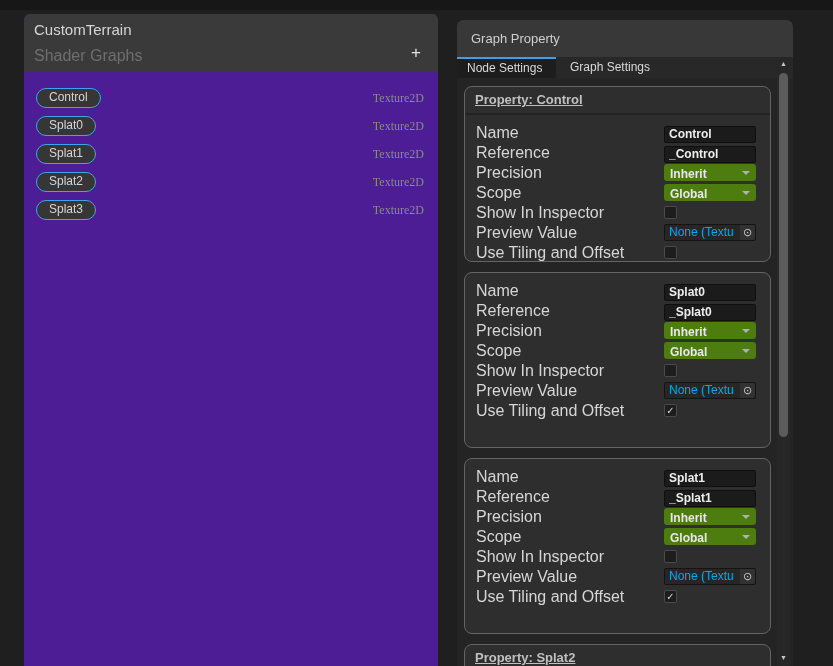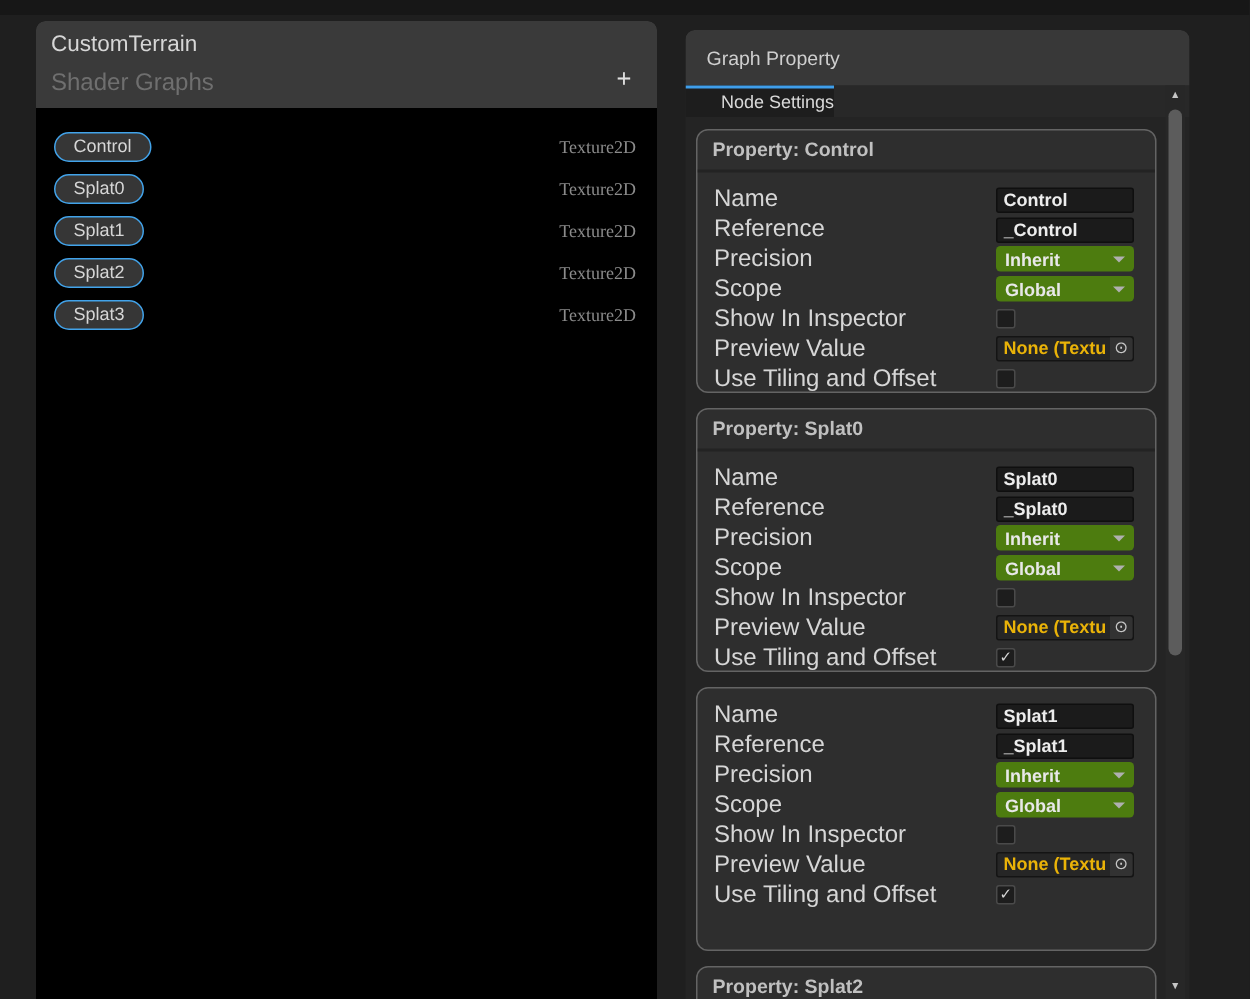--- a/index.html
+++ b/index.html
@@ -8,67 +8,67 @@
     background:#1f1f1f;
     font-family:"Liberation Sans", sans-serif;
     -webkit-font-smoothing:antialiased;
   }
   .abs{position:absolute;}
 
   
   .top-strip{left:0;top:0;width:833px;height:10px;background:#171717;}
 
   
-  .blackboard{left:24px;top:14px;width:414px;height:652px;background:#000000;border-radius:6px 6px 0 0;}
+  .blackboard{left:24px;top:14px;width:414px;height:652px;background:#4c1d95;border-radius:6px 6px 0 0;}
   .bb-header{left:0;top:0;width:414px;height:58px;background:#3a3a3a;border-radius:6px 6px 0 0;}
   .bb-title{left:10px;top:7px;font-size:15px;color:#d6d6d6;}
   .bb-subtitle{left:10px;top:33px;font-size:16px;color:#6f6f6f;}
   .bb-add{right:12px;top:29px;width:20px;height:20px;font-size:17px;line-height:20px;text-align:center;color:#e0e0e0;cursor:pointer;}
   .bb-rows{left:0;top:58px;width:414px;padding-top:12px;}
   .bb-row{height:28px;display:flex;align-items:center;justify-content:space-between;padding:0 14px 0 12px;}
   .pill{
     height:18px;line-height:17px;padding:0 12px;border-radius:10px;
     background:#363636;border:1.5px solid #42a3ea;
     font-size:12px;color:#d6d6d6;cursor:pointer;
   }
   .bb-type{font-size:12px;color:#8b8b8b;font-family:Liberation Serif, serif;}
 
   
   .inspector{left:457px;top:20px;width:336px;height:646px;background:#242424;border-radius:6px 6px 0 0;overflow:hidden;}
   .gi-header{left:0;top:0;width:336px;height:37px;background:#383838;border-radius:6px 6px 0 0;}
   .gi-title{left:14px;top:0;line-height:37px;font-size:13px;color:#cfcfcf;}
   .gi-tabbar{left:0;top:37px;width:336px;height:21px;background:#282828;}
   .tab{height:21px;box-sizing:border-box;font-size:12px;color:#d9d9d9;cursor:pointer;}
-  .tab-active{left:0;top:0;width:99px;background:#1d1d1d;border-top:2px solid #3f9eea;padding-left:10px;line-height:18px;text-align:right;}
+  .tab-active{left:0;top:0;width:99px;background:#1d1d1d;border-top:2px solid #3f9eea;padding-left:10px;line-height:18px;}
   .tab-inactive{left:99px;top:0;width:110px;padding-left:14px;line-height:21px;}
 
   .gi-content{left:7px;top:58px;width:307px;}
   .section{
     box-sizing:border-box;width:307px;height:176px;margin-bottom:10px;
     background:#2e2e2e;border:1px solid #646464;border-radius:8px;overflow:hidden;
   }
   .section:first-child{margin-top:8px;}
-  .sec-header{height:26px;line-height:26px;padding-left:10px;font-size:13px;font-weight:bold;color:#c0c0c0;border-bottom:2px solid #232323;}
+  .sec-header{height:26px;line-height:26px;padding-left:10px;font-size:13px;font-weight:bold;color:#c0c0c0;border-bottom:2px solid #232323;text-decoration:underline;}
   .sec-rows{padding-top:8px;}
   .frow{position:relative;height:20px;padding-left:11px;}
   .flabel{font-size:16px;line-height:20px;color:#d6d6d6;}
   .ctl{position:absolute;left:199px;top:1px;width:92px;}
   input.tfield{
     box-sizing:border-box;width:92px;height:17px;background:#1b1b1b;border:1px solid #0f0f0f;border-radius:2px;
     color:#ededed;font-size:12px;font-weight:600;font-family:"Liberation Sans",sans-serif;padding:0 4px;outline:none;
   }
   .dropdown{box-sizing:border-box;width:92px;height:17px;background:#4d7c0f;border-radius:3px;position:relative;cursor:pointer;}
   .dd-text{font-size:12px;font-weight:600;color:#e8e8e8;line-height:17px;padding-left:6px;}
   .dd-caret{position:absolute;right:6px;top:7px;width:0;height:0;border-left:4px solid transparent;border-right:4px solid transparent;border-top:4px solid #b0b0b0;}
   .checkbox{
     box-sizing:border-box;width:13px;height:13px;margin-top:2px;background:#1d1d1d;border:1px solid #4a4a4a;border-radius:2px;
     color:#d6d6d6;font-size:10px;line-height:11px;text-align:center;cursor:pointer;
   }
   .objfield{box-sizing:border-box;width:92px;height:17px;background:#262626;border:1px solid #141414;border-radius:2px;display:flex;cursor:pointer;}
-  .obj-text{flex:1;font-size:12px;color:#eab308;line-height:15px;padding-left:4px;white-space:nowrap;overflow:hidden;font-weight:bold;}
+  .obj-text{flex:1;font-size:12px;color:#0ea5e9;line-height:15px;padding-left:4px;white-space:nowrap;overflow:hidden;}
   .obj-picker{width:15px;background:#323232;border-radius:0 2px 2px 0;color:#c8c8c8;font-size:11px;line-height:15px;text-align:center;}
 
   
   .gi-scrollbar{right:3px;top:37px;bottom:0;width:13px;background:#272727;}
   .scroll-btn{left:0;width:13px;height:13px;text-align:center;font-size:7px;line-height:13px;color:#c6c6c6;cursor:pointer;}
   .scroll-up{top:0;}
   .scroll-down{bottom:2px;}
   .scroll-thumb{left:2px;top:16px;width:9px;height:364px;background:#5c5c5c;border-radius:4.5px;cursor:pointer;}
 </style>
 </head>
@@ -105,20 +105,21 @@
     </div>
   </div>
 </div>
 
 <div class="abs inspector">
   <div class="abs gi-header">
     <div class="abs gi-title">Graph Property</div>
   </div>
   <div class="abs gi-tabbar">
     <div class="abs tab tab-active">Node Settings</div>
+    <div class="abs tab tab-inactive">Graph Settings</div>
   </div>
 
   <div class="abs gi-content">
 
     <div class="section">
       <div class="sec-header">Property: Control</div>
       <div class="sec-rows">
         <div class="frow"><span class="flabel">Name</span>
           <span class="ctl"><input class="tfield" value="Control" style=""></span></div>
         <div class="frow"><span class="flabel">Reference</span>
@@ -143,21 +144,20 @@
               </span>
             </span></div>
         <div class="frow"><span class="flabel">Use Tiling and Offset</span>
           <span class="ctl">
               <span class="checkbox" style="display:block;"></span>
             </span></div>
       </div>
     </div>
 
     <div class="section">
-      <div class="sec-header">Property: Splat0</div>
       <div class="sec-rows">
         <div class="frow"><span class="flabel">Name</span>
           <span class="ctl"><input class="tfield" value="Splat0" style=""></span></div>
         <div class="frow"><span class="flabel">Reference</span>
           <span class="ctl"><input class="tfield" value="_Splat0" style=""></span></div>
         <div class="frow"><span class="flabel">Precision</span>
           <span class="ctl">
               <span class="dropdown" style="display:block;"><span class="dd-text">Inherit</span><span class="dd-caret"></span></span>
             </span></div>
         <div class="frow"><span class="flabel">Scope</span>

